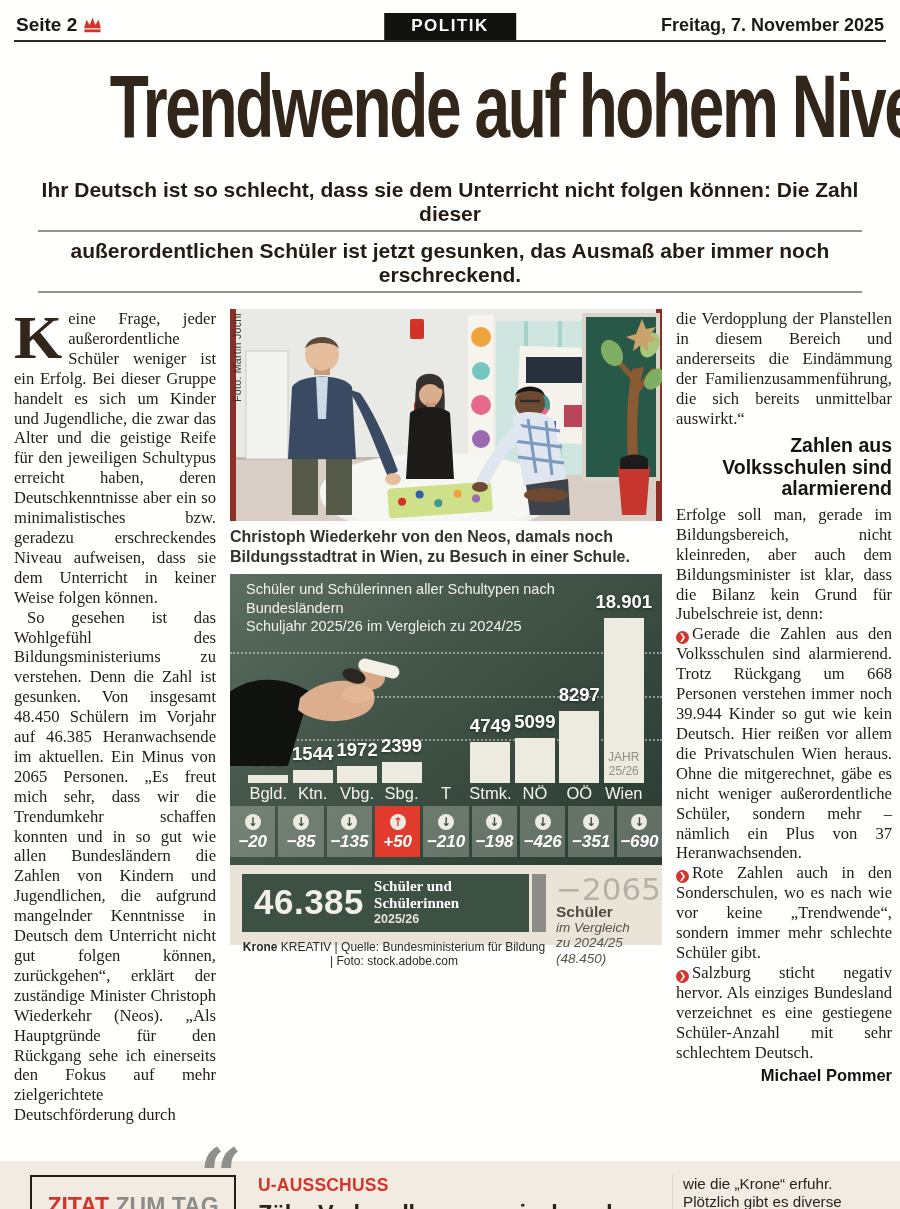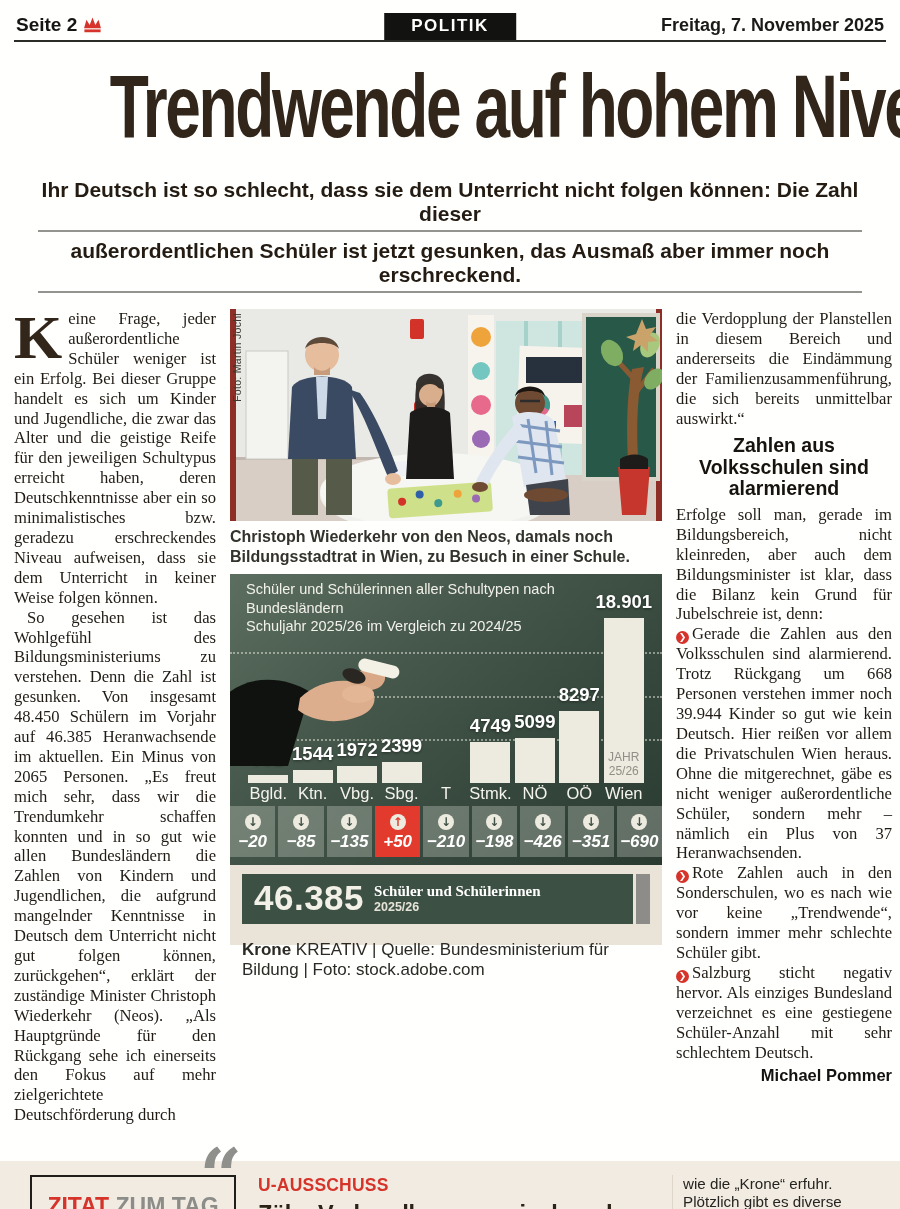--- a/index.html
+++ b/index.html
@@ -23,21 +23,21 @@
 
   
   .main { display:flex; margin:16px 14px 0; align-items:stretch; }
   .vrule { width:1px; background:#d2d0c8; margin:2px 7px 0; }
   .col-left { width:202px; flex:none; }
   .col-mid { width:432px; flex:none; }
   .col-right { width:216px; flex:none; }
   .serif { font-family:"Liberation Serif", serif; font-size:16.6px; line-height:19.9px; text-align:justify; color:#201b15; hyphens:auto; }
   .dropcap { float:left; font-family:"Liberation Serif", serif; font-size:62px; line-height:0.82; font-weight:bold; color:#32261a; margin:3px 6px 0 0; }
   .serif p.ind { text-indent:13px; }
-  .rc-subhead { font-family:"Liberation Sans", sans-serif; font-size:19.5px; line-height:21.5px; font-weight:bold; color:#17130e; margin:7px 0 5px; text-align:center; }
+  .rc-subhead { font-family:"Liberation Sans", sans-serif; font-size:19.5px; line-height:21.5px; font-weight:bold; color:#17130e; margin:7px 0 5px; text-align:right; }
   .bullet { position:relative; }
   .bullet-icon { display:inline-block; width:13px; height:13px; border-radius:50%; background:#d6342b; color:#fff;
     font-size:9px; font-weight:bold; text-align:center; line-height:13px; vertical-align:-1px; margin-right:3px; font-family:"DejaVu Sans",sans-serif; }
   .byline { text-align:right; font-family:"Liberation Sans",sans-serif; font-weight:bold; font-size:16.5px; color:#14120e; margin-top:3px; }
 
   
   .photo { position:relative; width:432px; height:212px; overflow:hidden; background:#e8e8e4; }
   .photo-credit { position:absolute; left:1px; top:4px; writing-mode:vertical-rl; transform:rotate(180deg);
     font-size:10.5px; color:#3c3a30; letter-spacing:.3px; z-index:5; }
   .caption { font-size:16px; line-height:19.5px; font-weight:bold; color:#33322d; margin:6px 0 8px; }
@@ -66,21 +66,21 @@
   
   .summary { width:432px; height:80px; background:#e9e3d8; display:flex; padding:9px 12px 8px; gap:10px; }
   .sum-left { flex:1; }
   .green-row { display:flex; align-items:stretch; }
   .green-box { background:#3d5044; display:flex; align-items:center; gap:10px; padding:4px 12px 6px; flex:1; }
   .total { font-size:35px; font-weight:bold; color:#f3f0e7; letter-spacing:.5px; }
   .total-labels { color:#fff; }
   .total-label { font-size:15px; font-weight:bold; line-height:17px;font-family:Liberation Serif, serif; }
   .total-year { font-size:12.5px; color:#e6e3d8;font-weight:bold; }
   .gray-block { width:14px; background:#8d8c88; margin-left:3px; }
-  .chart-credit { margin-top:16px; font-size:17px; color:#2b2a25; }
+  .chart-credit { margin-top:8px; font-size:12px; color:#2b2a25;text-align:center; }
   .sum-right { width:94px; flex:none; color:#56544c; line-height:15.5px; }
   .big-delta { font-size:31px; line-height:30px; color:#b5b1a6; letter-spacing:0; font-family:"DejaVu Sans",sans-serif; }
   .d-label { font-size:15.5px; font-weight:bold; color:#4e4c44; }
   .d-sub { font-size:13.5px; font-style:italic; }
 
   
   .bottom { margin-top:36px; background:#f1ebe2; border-bottom:3px solid #57554f; padding:14px 20px 16px 12px; display:flex; gap:20px; min-height:282px; }
   .zitat-area { width:224px; flex:none; position:relative; padding-left:18px; }
   .zitat-box { border:2px solid #1f1e1b; height:100%; min-height:248px; padding:14px 12px 8px; position:relative; }
   .quote-glyph { position:absolute; top:-38px; right:-8px; font-family:"DejaVu Serif",serif; font-weight:bold; font-size:74px; line-height:1; color:#8f8f8c; }
@@ -304,20 +304,27 @@
               <span class="total">46.385</span>
               <span class="total-labels">
                 <div class="total-label">Schüler und Schülerinnen</div>
                 <div class="total-year">2025/26</div>
               </span>
             </div>
             <div class="gray-block"></div>
           </div>
           <div class="chart-credit"><b>Krone</b><span> KREATIV  |  Quelle: Bundesministerium für Bildung  |  Foto: stock.adobe.com</span></div>
         </div>
+        <div class="sum-right">
+          <div class="big-delta">−2065</div>
+          <div class="d-label">Schüler</div>
+          <div class="d-sub">im Vergleich</div>
+          <div class="d-sub">zu 2024/25</div>
+          <div class="d-sub">(48.450)</div>
+        </div>
       </div>
     </div>
 
     <div class="vrule"></div>
 
     <div class="col-right serif">
       <p>die Verdopplung der Planstellen in diesem Bereich und andererseits die Eindämmung der Familienzusammenführung, die sich bereits unmittelbar auswirkt.“</p>
       <div class="rc-subhead">Zahlen aus Volksschulen sind alarmierend</div>
       <p>Erfolge soll man, gerade im Bildungsbereich, nicht kleinreden, aber auch dem Bildungsminister ist klar, dass die Bilanz kein Grund für Jubelschreie ist, denn:</p>
       <p class="bullet"><span class="bullet-icon">❯</span><span>Gerade die Zahlen aus den Volksschulen sind alarmierend. Trotz Rückgang um 668 Personen verstehen immer noch 39.944 Kinder so gut wie kein Deutsch. Hier reißen vor allem die Privatschulen Wien heraus. Ohne die mitgerechnet, gäbe es nicht weniger außerordentliche Schüler, sondern mehr – nämlich ein Plus von 37 Heranwachsenden.</span></p>

